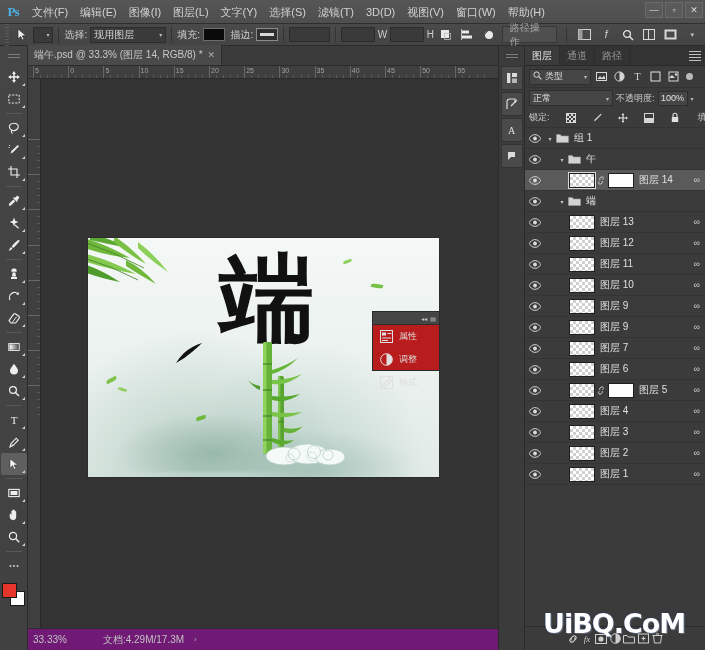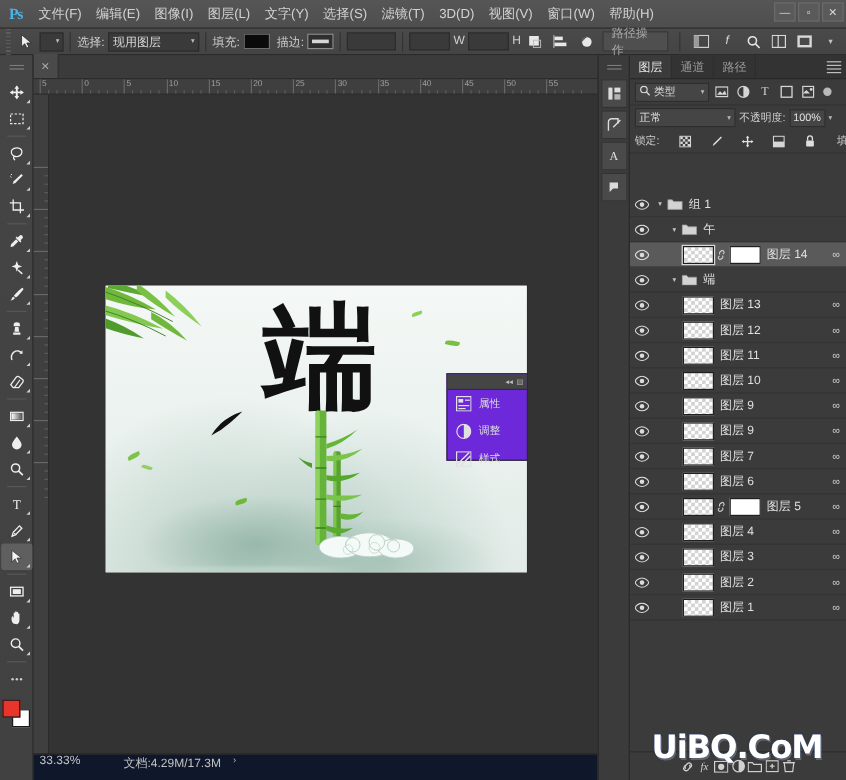--- a/index.html
+++ b/index.html
@@ -174,40 +174,40 @@
     display: flex; flex-direction: row-reverse; gap: 1px;
     font-size: 3.4px; line-height: 4px; color: #3c4a44;
     writing-mode: vertical-rl; text-orientation: upright;
     overflow: hidden;
   }
   .vtext span { writing-mode: vertical-rl; letter-spacing: 0px; white-space: nowrap; }
   .float-leaf { position: absolute; background: #7fc24a; border-radius: 50% 0 50% 0; }
 
   
   .mini-panel {
-    position: absolute; left: 331px; top: 232px; width: 68px; height: 73px;
-    background: #6d28d9; border: 1px solid #2a2a2a; z-index: 20;
+    position: absolute; left: 331px; top: 232px; width: 68px; height: 60px;
+    background: #b91c1c; border: 1px solid #2a2a2a; z-index: 20;
   }
   .mini-head {
     height: 13px; background: #454545; display: flex; align-items: center;
     justify-content: flex-end; gap: 3px; padding-right: 3px;
     border-bottom: 1px solid #2e2e2e;
   }
   .mini-head i { font-size: 6px; color: #c0c0c0; font-style: normal; }
   .mini-row {
     height: 23px; display: flex; align-items: center; gap: 6px; padding-left: 6px;
   }
   .mini-ico { width: 14px; height: 14px; display:flex;align-items:center;justify-content:center; color: #e2e2e2; }
   .mini-lbl { font-size: 9px; color: #dcdcdc; }
 
   
   .statusbar {
     position: absolute; left: 28px; top: 628px; width: 470px; height: 22px;
-    background: #0f172a; border-top: 1px solid #2b2b2b;
-    display: flex; gap: 10px; padding-left: 5px;
+    background: #701a75; border-top: 1px solid #2b2b2b;
+    display: flex; align-items: center; gap: 10px; padding-left: 5px;
     font-size: 10px; color: #c2c2c2;
   }
   .status-arrow { font-size: 8px; color: #aaa; }
 
   
   .rail {
     position: absolute; left: 498px; top: 46px; width: 26px; height: 604px;
     background: #3b3b3b; border-left: 1px solid #2a2a2a;
     display: flex; flex-direction: column; align-items: center; padding-top: 4px;
   }
@@ -277,21 +277,21 @@
   }
   .lock-row {
     height: 20px; display: flex; align-items: center; gap: 16px; padding: 0 4px;
     border-bottom: 1px solid #333;
   }
   .lock-ico {
     width: 14px; height: 14px; display:flex;align-items:center;justify-content:center;
     color: #d9d9d9; font-size: 10px;
   }
 
-  .layer-list { flex: 1; overflow: hidden; margin-top: 32px; }
+  .layer-list { flex: 1; overflow: hidden; }
   .layer-row {
     height: 21px; display: flex; align-items: center;
     border-bottom: 1px solid #343434; position: relative;
   }
   .layer-row.selected { background: #5a5a5a; }
   .eye {
     width: 20px; height: 21px; display: flex; align-items: center;
     justify-content: center; flex: 0 0 20px;
   }
   .thumb {
@@ -449,20 +449,21 @@
             <rect x="0.5" y="0.5" width="12" height="10" fill="#d8d8d8"></rect>
             <rect x="2.5" y="2.5" width="8" height="6" fill="#4a4a4a"></rect>
           </svg>
       </div>
       <div class="align-icon" style="font-size:7px;color:#c4c4c4">▾</div>
     </div>
   </div>
 
   <div class="tabbar">
     <div class="doc-tab">
+      <span>端午.psd @ 33.3% (图层 14, RGB/8) *</span>
       <span class="tab-close">✕</span>
     </div>
   </div>
 
   <div class="toolbar">
     <div class="rail-grip">
       <svg width="14" height="6" viewBox="0 0 14 6">
           <g fill="#7d7d7d">
             <rect x="1" y="0" width="12" height="1"></rect>
             <rect x="1" y="3" width="12" height="1"></rect>

